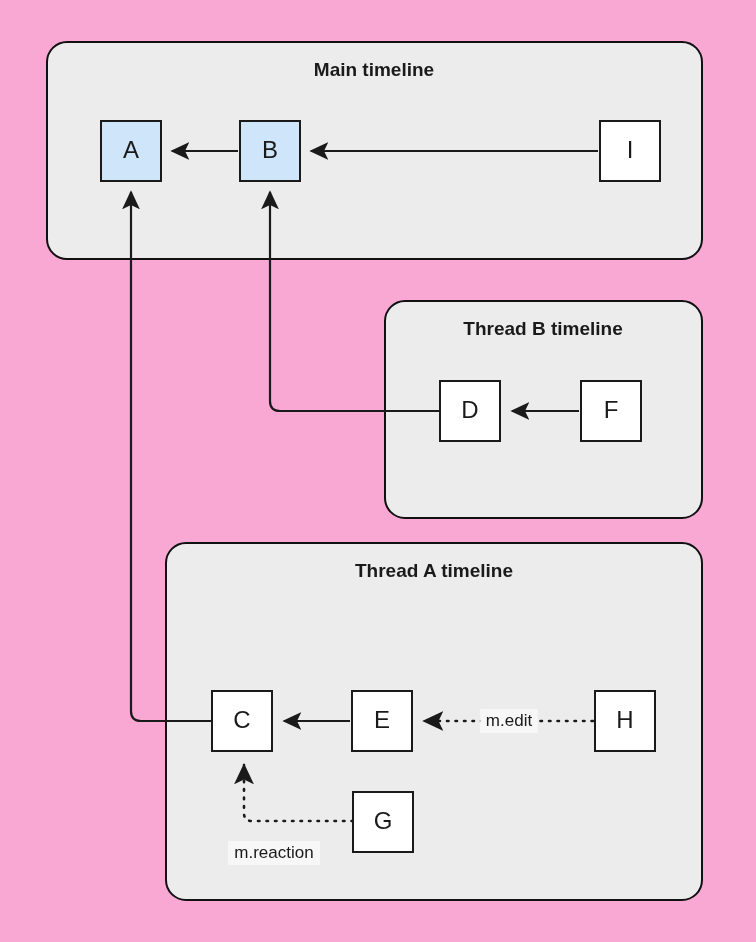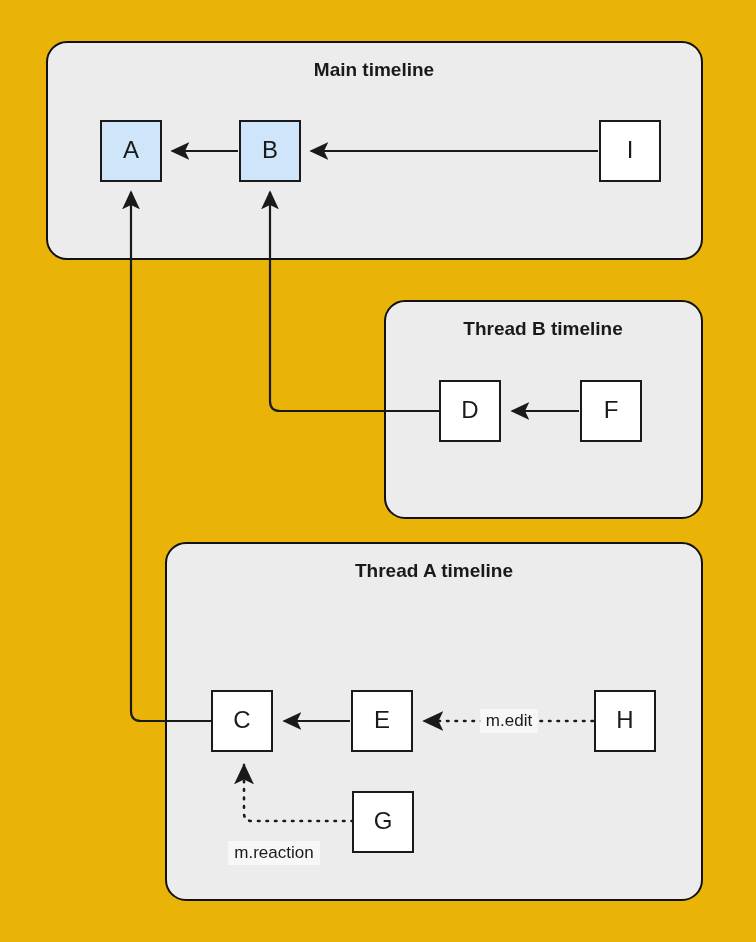--- a/index.html
+++ b/index.html
@@ -7,21 +7,21 @@
     padding: 0;
     background: #ffffff;
   }
   body {
     font-family: "Liberation Sans", sans-serif;
   }
   #stage {
     position: relative;
     width: 756px;
     height: 942px;
-    background: #eab308;
+    background: #f9a8d4;
     overflow: hidden;
   }
   #diagram-svg {
     position: absolute;
     left: 0;
     top: 0;
     width: 756px;
     height: 942px;
   }
   .group-box {

